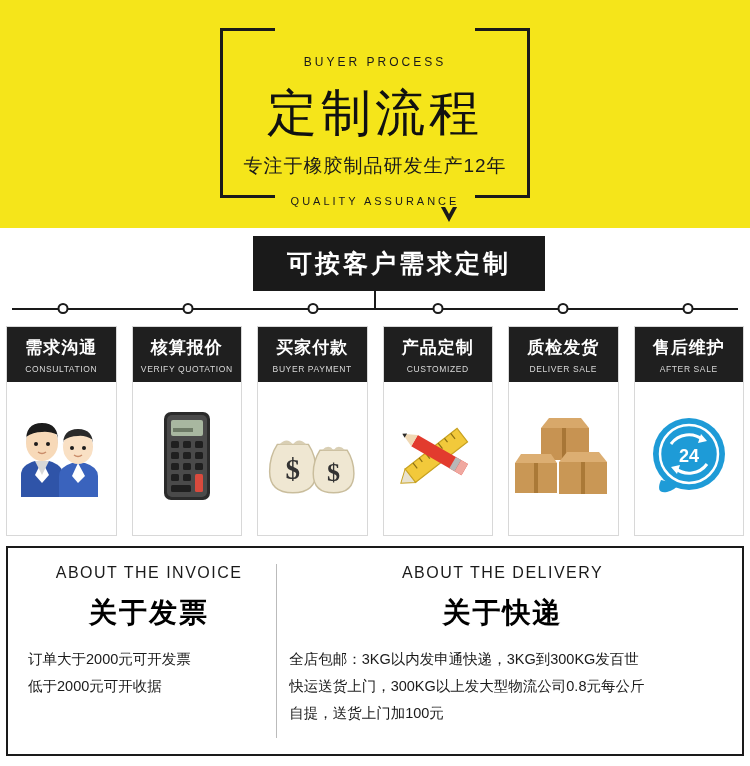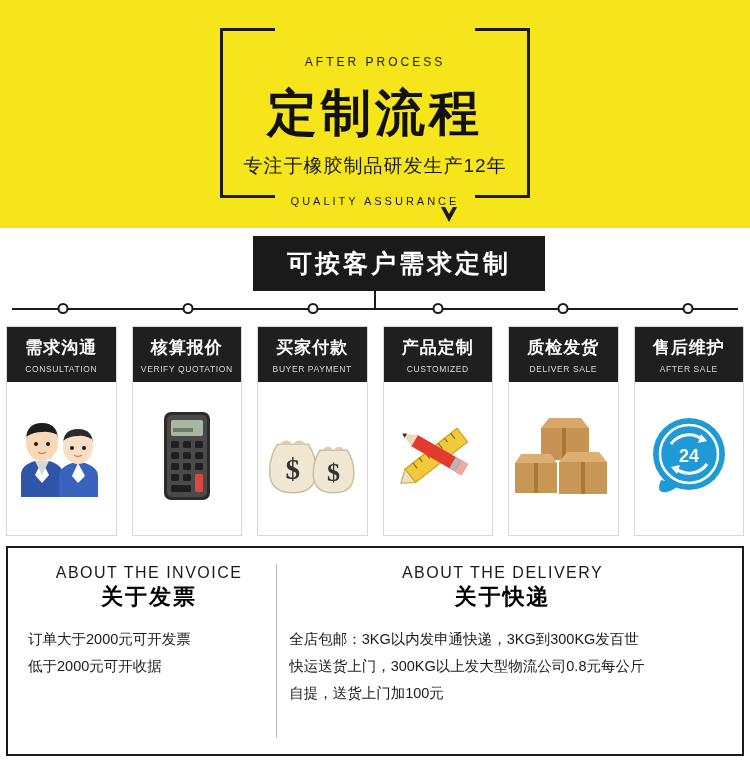--- a/index.html
+++ b/index.html
@@ -73,21 +73,21 @@
     letter-spacing: 3px;
     color: #1a1a1a;
     background: #f5e51a;
     display: inline-block;
     padding: 0 12px;
     position: relative;
     z-index: 3;
   }
   .hero-title {
     font-size: 50px;
-    font-weight: bold;
+    font-weight: normal;
     color: #111;
     letter-spacing: 4px;
     margin-top: 16px;
     line-height: 1.1;
     position: relative; z-index: 3;
   }
   .hero-sub {
     font-size: 19px;
     color: #1a1a1a;
     margin-top: 12px;
@@ -217,22 +217,23 @@
     padding: 16px 14px;
   }
   .bcol { flex: 0 0 36%; text-align: center; padding: 0 6px; }
   .bcol.wide { flex: 1; border-left: 1px solid #bbb; }
   .b-en {
     font-size: 16px;
     letter-spacing: 1.5px;
     color: #1a1a1a;
   }
   .b-cn {
-    font-size: 22px;
+    font-size: 28px;
     font-weight: bold;
+    margin-top: 12px;
     letter-spacing: 2px;
   }
   .b-body {
     margin-top: 14px;
     font-size: 14.5px;
     line-height: 1.85;
     color: #1a1a1a;
   }
   .b-body.just { text-align: left; padding: 0 6px; }
   .b-body.center { text-align: left; }
@@ -242,21 +243,21 @@
 
 <div class="page">
 
   <div class="hero">
     <div class="hero-bracket"></div>
     <div class="hero-bracket-top-gap"></div>
     <div class="hero-bracket-bot-gap"></div>
     <div class="hero-tail"></div>
     <div class="hero-tail-inner"></div>
     <div class="hero-inner">
-      <div class="hero-eyebrow">AFTER PROCESS</div>
+      <div class="hero-eyebrow">BUYER PROCESS</div>
       <div class="hero-title">定制流程</div>
       <div class="hero-sub">专注于橡胶制品研发生产12年</div>
       <div class="hero-assurance">QUALITY ASSURANCE</div>
     </div>
   </div>
 
   <div class="banner-wrap">
     <div class="banner">可按客户需求定制</div>
   </div>
 

